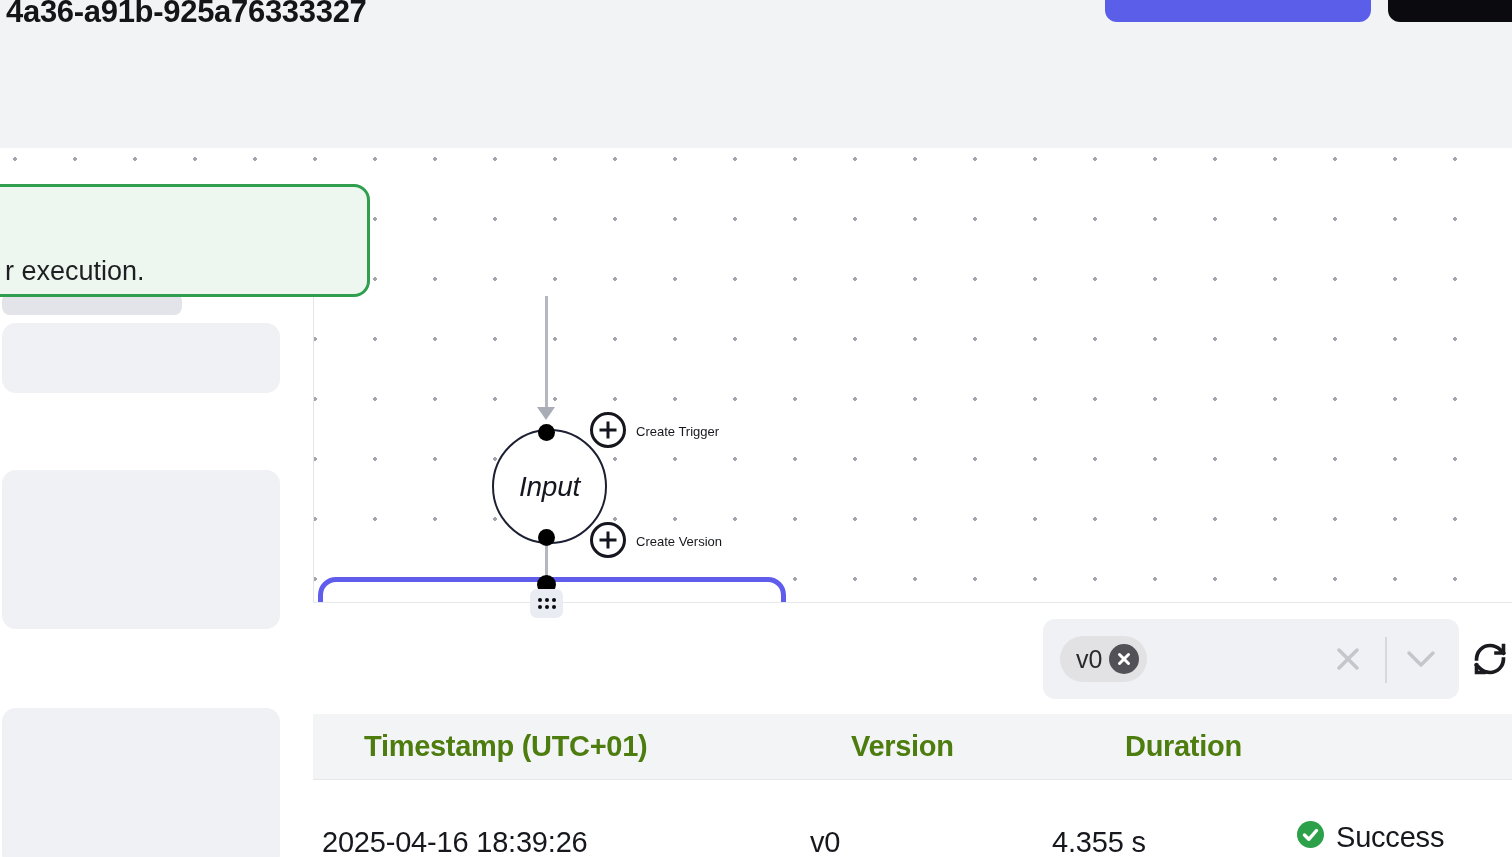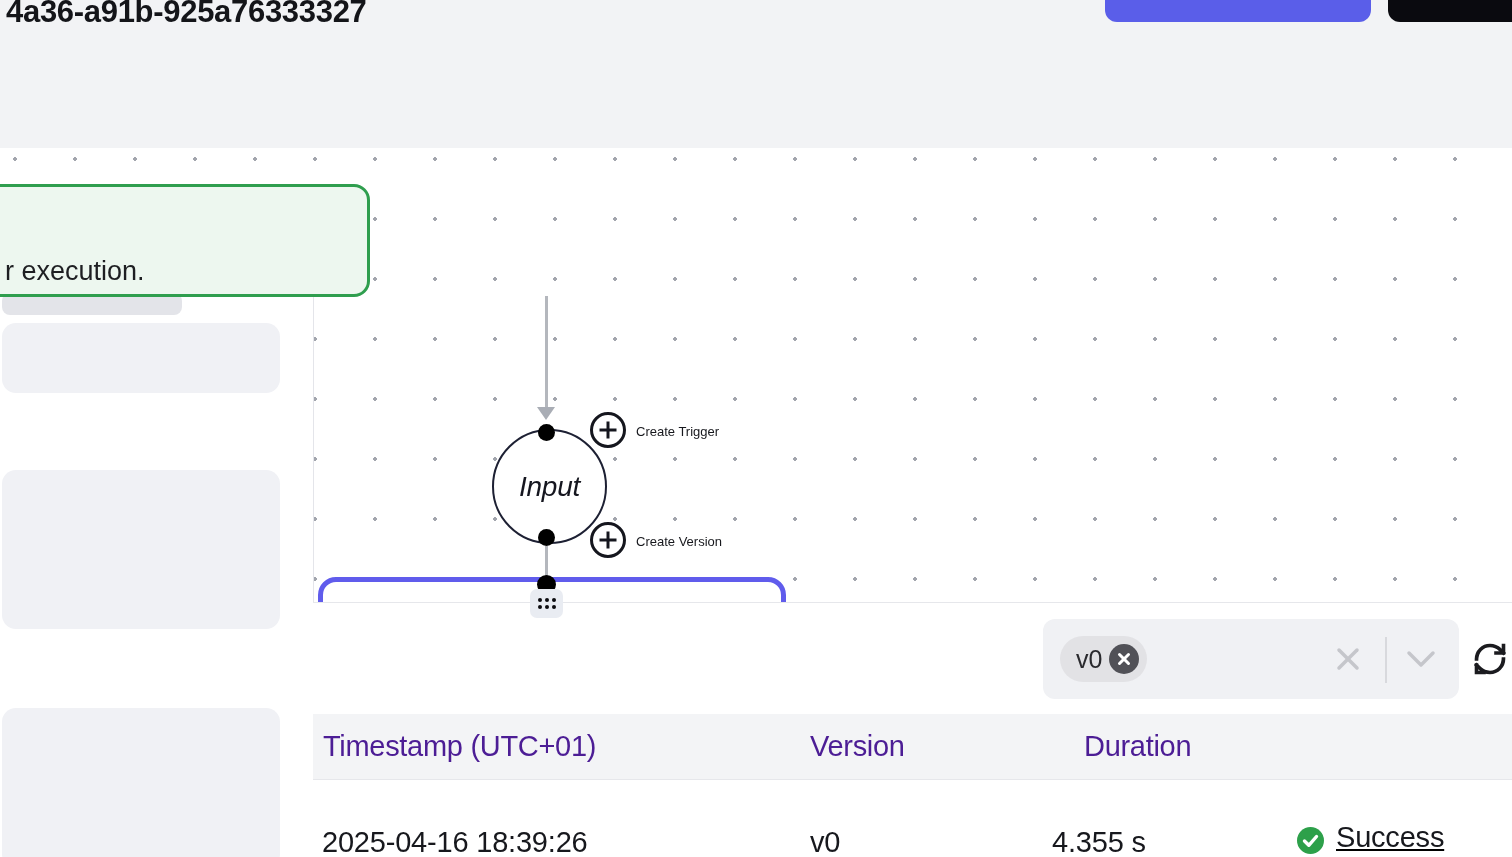--- a/index.html
+++ b/index.html
@@ -56,26 +56,26 @@
   .filter-box{position:absolute;left:730px;top:16px;width:416px;height:80px;background:#f0f1f4;border-radius:12px;cursor:text;}
   .tag-pill{position:absolute;left:17px;top:17px;height:46px;background:#e2e2e5;border-radius:23px;display:flex;align-items:center;padding:0 8px 0 16px;gap:7px;}
   .tag-pill .tag-text{font-size:25px;color:#2a2a2e;}
   .tag-remove{width:30px;height:30px;border-radius:50%;background:#515157;display:flex;align-items:center;justify-content:center;cursor:pointer;}
   .filter-clear{position:absolute;left:292px;top:17px;width:26px;height:46px;display:flex;align-items:center;justify-content:center;cursor:pointer;}
   .filter-divider{position:absolute;left:342px;top:18px;width:1.5px;height:46px;background:#d8d9dd;}
   .filter-chevron{position:absolute;left:358px;top:13px;width:40px;height:54px;display:flex;align-items:center;justify-content:center;cursor:pointer;}
   .refresh-btn{position:absolute;left:1158px;top:38px;width:38px;height:38px;background:none;border:none;padding:0;cursor:pointer;}
 
   .thead{position:absolute;left:0;top:111px;width:1199px;height:65px;background:#f3f4f6;border-bottom:1.5px solid #e6e7eb;}
-  .thead div{position:absolute;top:0;height:65px;line-height:65px;font-size:29px;font-weight:400;color:#4c1d95;letter-spacing:-.3px;white-space:nowrap;}
+  .thead div{position:absolute;top:0;height:65px;line-height:65px;font-size:29px;font-weight:700;color:#4d7c0f;letter-spacing:-.3px;white-space:nowrap;margin-left:41px;}
   .col-ts{left:10px;} .col-ver{left:497px;} .col-dur{left:771px;} .col-st{left:984px;}
   .trow{position:absolute;left:0;top:178px;width:1199px;height:77px;cursor:pointer;}
   .trow .cell{position:absolute;top:44px;height:34px;line-height:34px;font-size:29px;color:#17181d;letter-spacing:-.2px;white-space:nowrap;}
   .cell-ts{left:9px;} .cell-ver{left:497px;} .cell-dur{left:739px;}
-  .status-wrap{position:absolute;left:984px;top:40px;display:flex;align-items:flex-end;gap:12px;text-decoration:underline;}
+  .status-wrap{position:absolute;left:984px;top:40px;display:flex;align-items:flex-start;gap:12px;}
   .status-icon{width:27px;height:27px;border-radius:50%;background:#2da04a;display:flex;align-items:center;justify-content:center;}
   .status-text{font-size:29px;color:#17181d;letter-spacing:-.2px;}
 </style>
 </head>
 <body>
 
 <div class="page">
 
   <div class="wf-title">4a36-a91b-925a76333327</div>
   <button class="btn-primary"></button>

